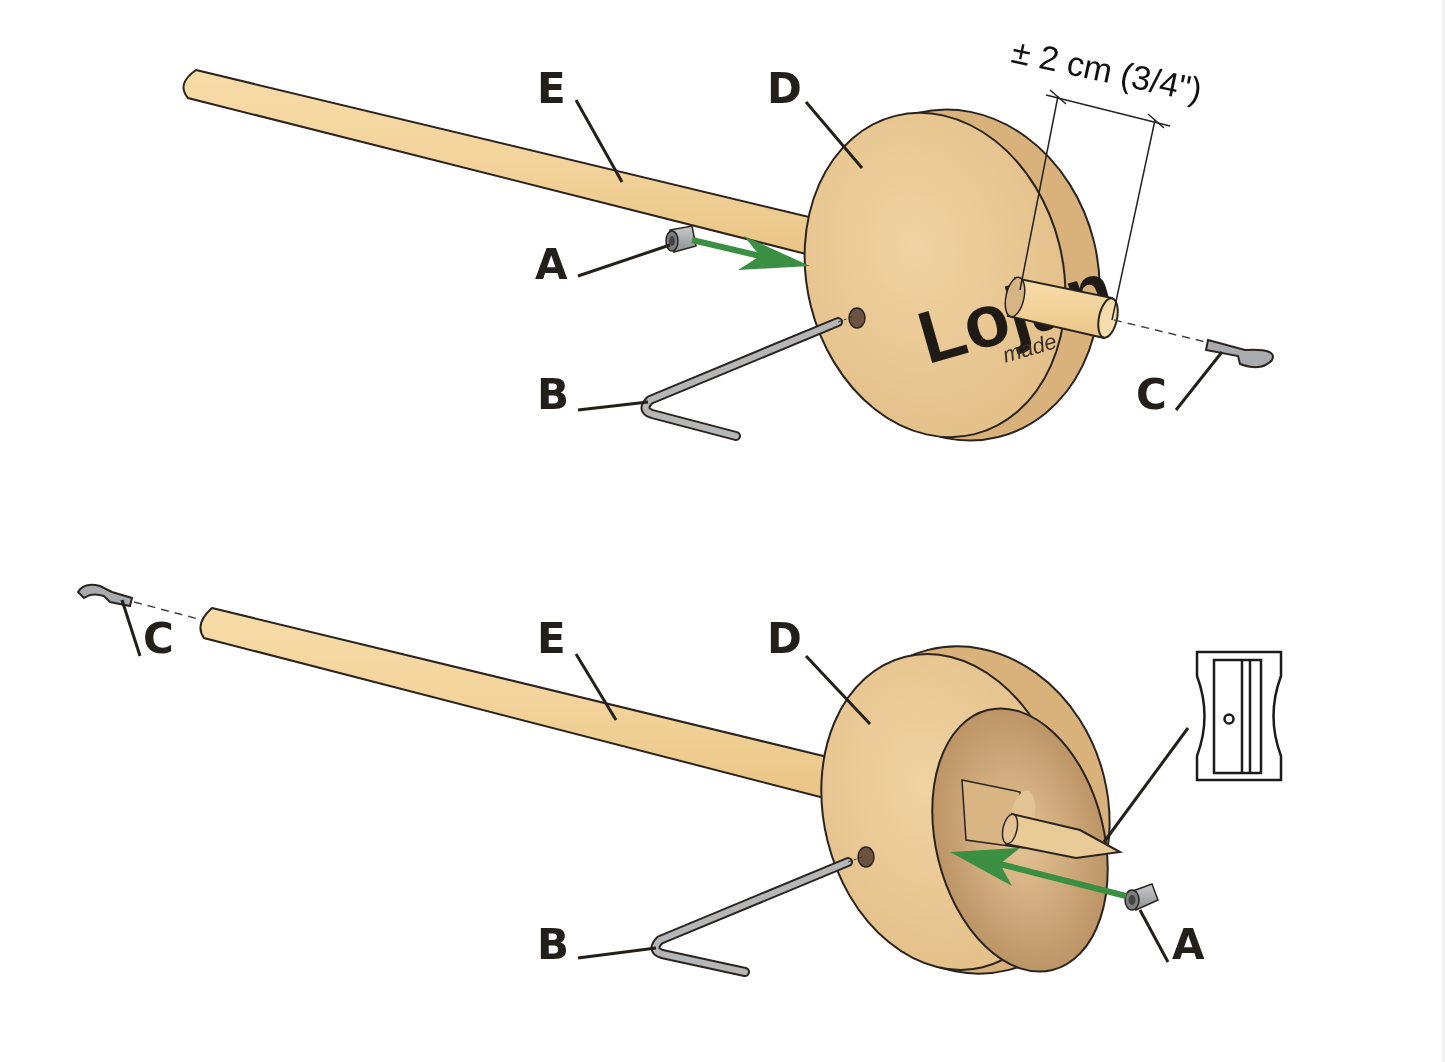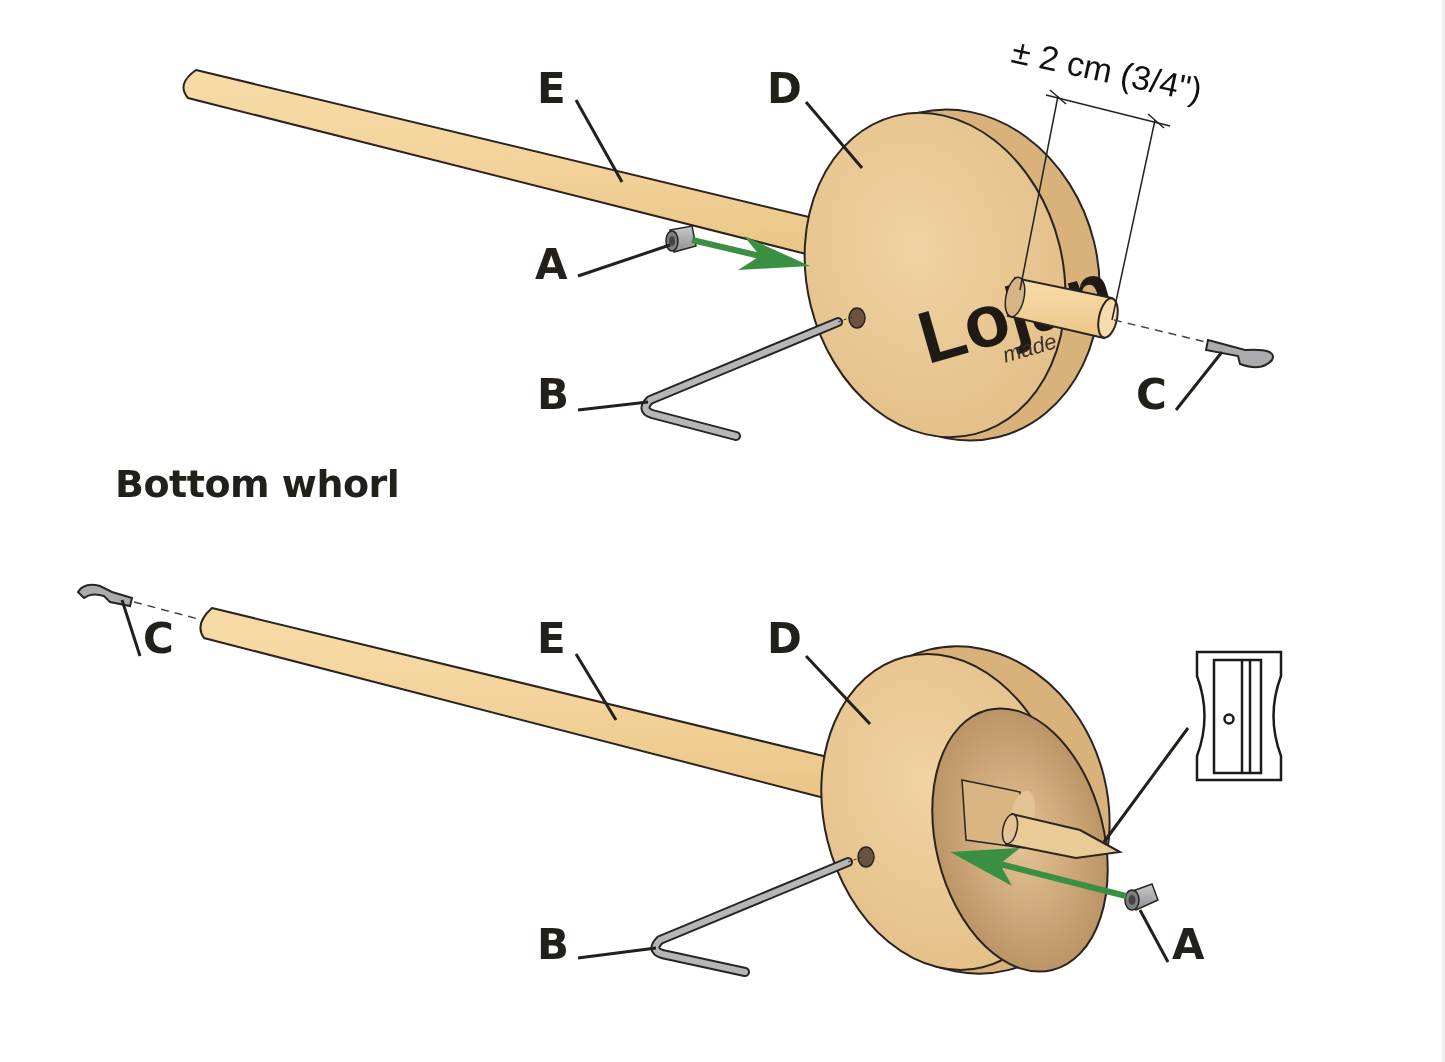--- a/index.html
+++ b/index.html
@@ -180,20 +180,19 @@
       </g>
     </g>
   </svg>
 
   <div class="label" style="left:537px;top:68px">E</div>
   <div class="label" style="left:767px;top:68px">D</div>
   <div class="label" style="left:535px;top:244px">A</div>
   <div class="label" style="left:537px;top:374px">B</div>
   <div class="label" style="left:1136px;top:374px">C</div>
 
-  <div class="section-title">Bottom whorl</div>
 
   <div class="label" style="left:143px;top:618px">C</div>
   <div class="label" style="left:537px;top:618px">E</div>
   <div class="label" style="left:767px;top:618px">D</div>
   <div class="label" style="left:537px;top:924px">B</div>
   <div class="label" style="left:1172px;top:924px">A</div>
 </div>
 
 </body></html>

